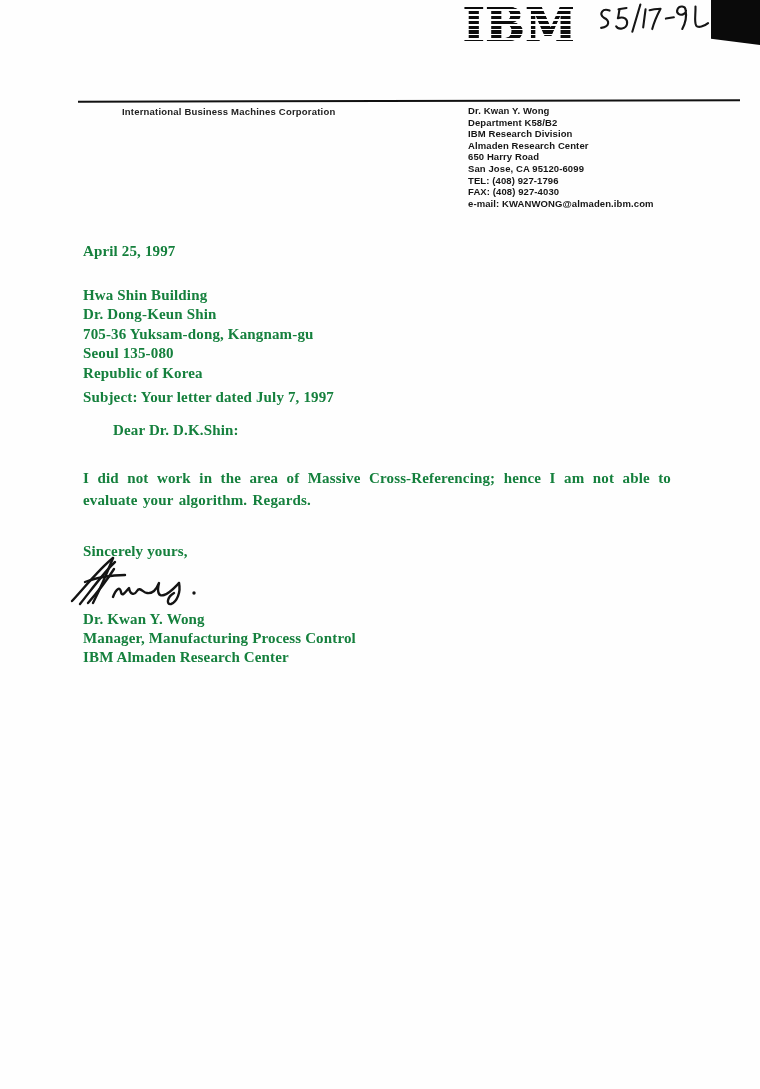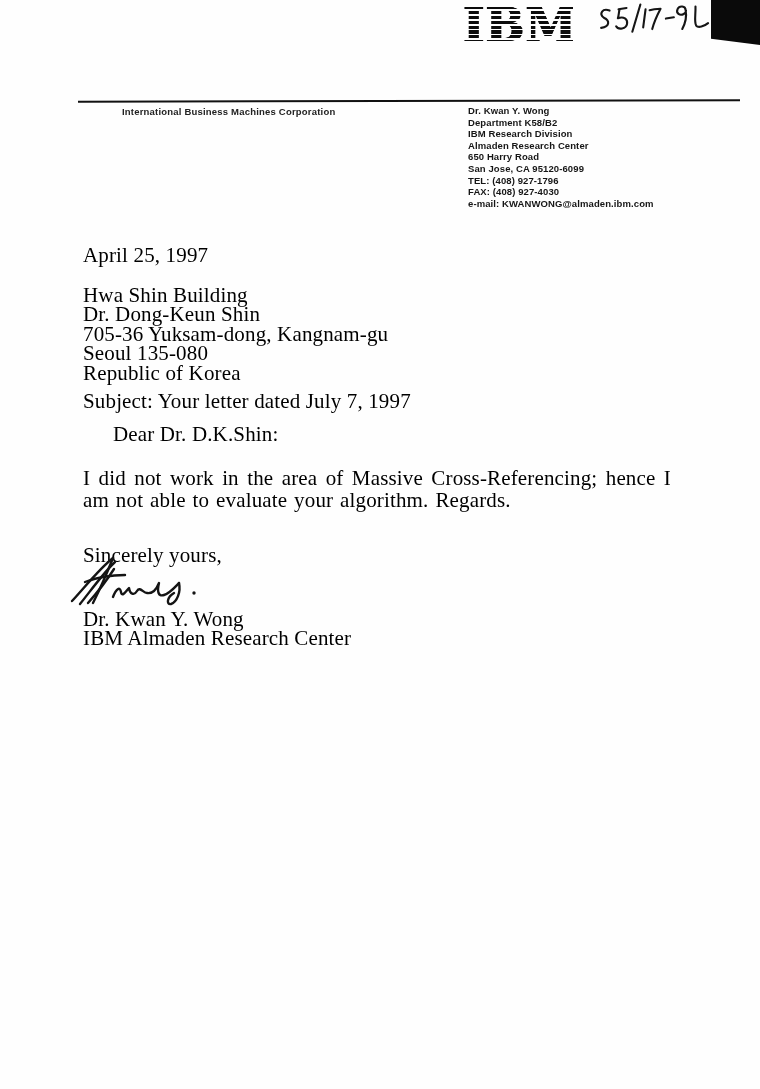--- a/index.html
+++ b/index.html
@@ -64,21 +64,21 @@
   
   .contact-block {
     left: 468px; top: 105px;
     font-family: "Liberation Sans", sans-serif;
     font-size: 9.5px; font-weight: bold;
     line-height: 11.6px; letter-spacing: 0.1px;
     color: #161616;
   }
 
   
-  .serif { font-size: 21px; letter-spacing: 0.15px; color: #000000; }
+  .serif { font-size: 15px; letter-spacing: 0.15px; color: #15803d; font-weight: bold; }
   .date-line      { left: 83px; top: 243px; }
   .recipient-block{ left: 83px; top: 286px; line-height: 19.4px; }
   .subject-line   { left: 83px; top: 389px; }
   .salutation     { left: 83px; top: 422px; margin-left: 30px; }
   .body-paragraph { left: 83px; top: 468px; width: 588px;
                     line-height: 21.5px; text-align: justify; word-spacing: 1.5px; }
   .closing        { left: 83px; top: 543px; text-align: center; }
   .signature-svg  { left: 68px; top: 555px; }
   .signer-block   { left: 83px; top: 610px; line-height: 19.2px; }
 </style>
@@ -145,14 +145,15 @@
     <path d="M45,3 C39,18 32,34 25,48"></path>
     <path d="M17,27 C30,22 44,20 57,20"></path>
     <path d="M45,42 C48,34 52,31 53,37 C54,43 58,36 61,33 C62,39 66,41 69,36 C72,31 75,38 79,38 C85,39 89,33 91,28 C89,36 90,42 96,40 C102,38 107,32 111,28"></path>
     <path d="M111,28 C113,37 109,47 103,49 C98,50 99,42 106,38"></path>
     <circle cx="126" cy="38" r="1.7" fill="#141414" stroke="none"></circle>
   </svg>
 </div>
 
 <div class="abs serif signer-block">
   <div>Dr. Kwan Y. Wong</div>
+  <div>Manager, Manufacturing Process Control</div>
   <div>IBM Almaden Research Center</div>
 </div>
 
 </body></html>

